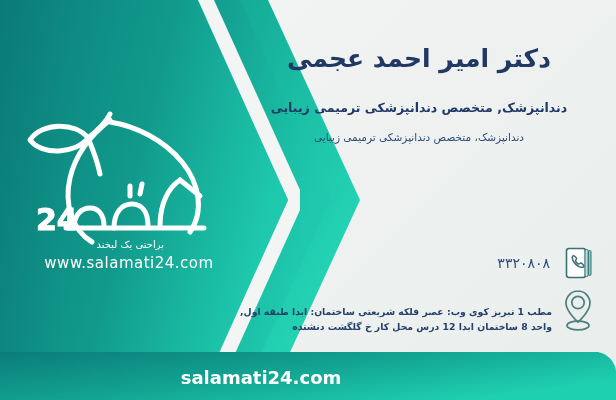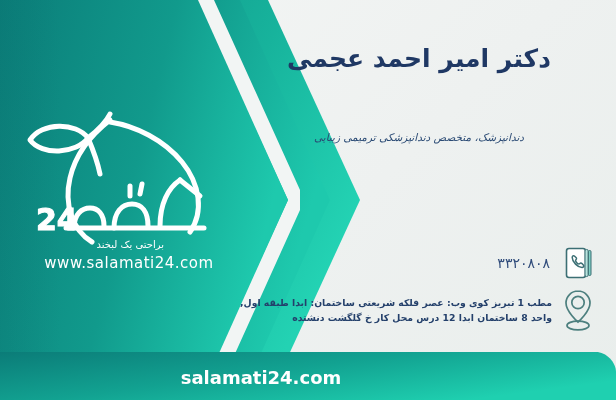--- a/index.html
+++ b/index.html
@@ -21,33 +21,33 @@
            direction:rtl;border-radius:28px;}
 
   .title{position:absolute;right:22px;top:44px;width:350px;text-align:center;
          font-size:25px;font-weight:bold;color:#1f3864;letter-spacing:0px;
          white-space:nowrap;}
 
   .sub1{position:absolute;right:22px;top:100px;width:350px;text-align:center;
         font-size:12.5px;font-weight:bold;color:#1f3864;white-space:nowrap;}
 
   .sub2{position:absolute;right:22px;top:131px;width:350px;text-align:center;
-        font-size:10.5px;font-weight:normal;color:#2a4a74;white-space:nowrap;font-style:italic;}
+        font-size:10.5px;font-weight:normal;color:#2a4a74;white-space:nowrap;}
 
   
   .phone-row{position:absolute;right:22px;top:246px;width:360px;
              display:flex;align-items:center;justify-content:flex-start;gap:14px;}
   .ico{width:30px;height:34px;flex:0 0 auto;}
   .ico svg{display:block;}
   .phone-num{font-size:14px;font-weight:normal;color:#2f4b7a;letter-spacing:1px;
              direction:ltr;unicode-bidi:plaintext;}
 
   
   .addr-row{position:absolute;right:22px;top:286px;width:370px;
-            display:flex;align-items:center;gap:10px;}
+            display:flex;align-items:flex-end;gap:10px;}
   .addr-ico{width:32px;height:46px;flex:0 0 auto;margin-top:2px;}
   .addr-ico svg{display:block;}
   .addr-text{flex:1 1 auto;text-align:right;font-size:9.3px;line-height:1.62;
              color:#24406b;font-weight:600;}
   .addr-text div{white-space:nowrap;}
 
   
   .footer{position:absolute;left:0;bottom:0;width:616px;height:56px;overflow:hidden;}
   .footer svg{display:block;}
   .footer-text{position:absolute;right:0;bottom:12px;width:580px;text-align:center;
@@ -128,20 +128,21 @@
       <text x="150" y="140" text-anchor="end" font-family="'DejaVu Sans','Liberation Sans',sans-serif" font-size="10" fill="#ffffff">براحتی یک لبخند</text>
 
       <text x="115" y="160" text-anchor="middle" font-family="'DejaVu Sans','Liberation Sans',sans-serif" font-size="15" fill="#ffffff" letter-spacing="0.5">www.salamati24.com</text>
     </svg>
   </div>
 
   <div class="content">
 
     <div class="title">دکتر امیر احمد  عجمی</div>
 
+    <div class="sub1">دندانپزشک, متخصص دندانپزشکی ترمیمی زیبایی</div>
 
     <div class="sub2">دندانپزشک، متخصص دندانپزشکی ترمیمی زیبایی</div>
 
     <div class="phone-row">
       <span class="ico">
         <svg width="30" height="34" viewBox="0 0 30 34" xmlns="http://www.w3.org/2000/svg">
           <rect x="2.5" y="2.5" width="19" height="29" rx="2.5" fill="#ffffff" stroke="#3c6f74" stroke-width="1.6"></rect>
           <rect x="21" y="3.5" width="3.2" height="27" rx="1.4" fill="#b9e3dd" stroke="#3c6f74" stroke-width="1"></rect>
           <rect x="24.4" y="4.5" width="2.6" height="25" rx="1.2" fill="#7fcfc4" stroke="#3c6f74" stroke-width="1"></rect>
           <path d="M8.2,11.5 c0,-1.5 1.3,-2.3 2.2,-1.5 l1.6,1.5 c0.8,0.8 0.6,1.7 -0.1,2.3

